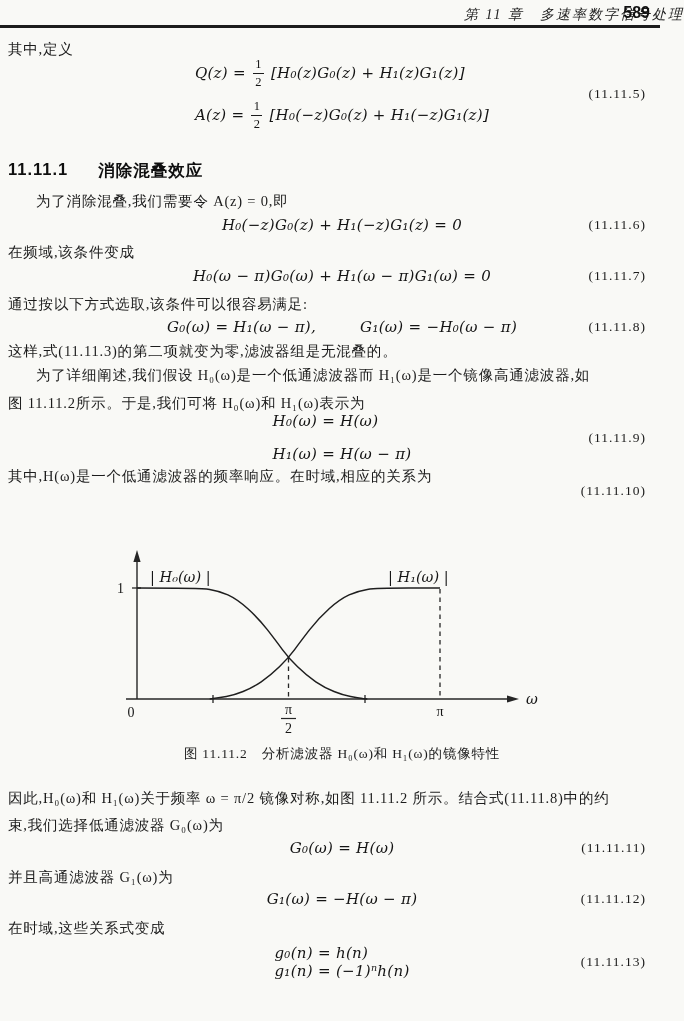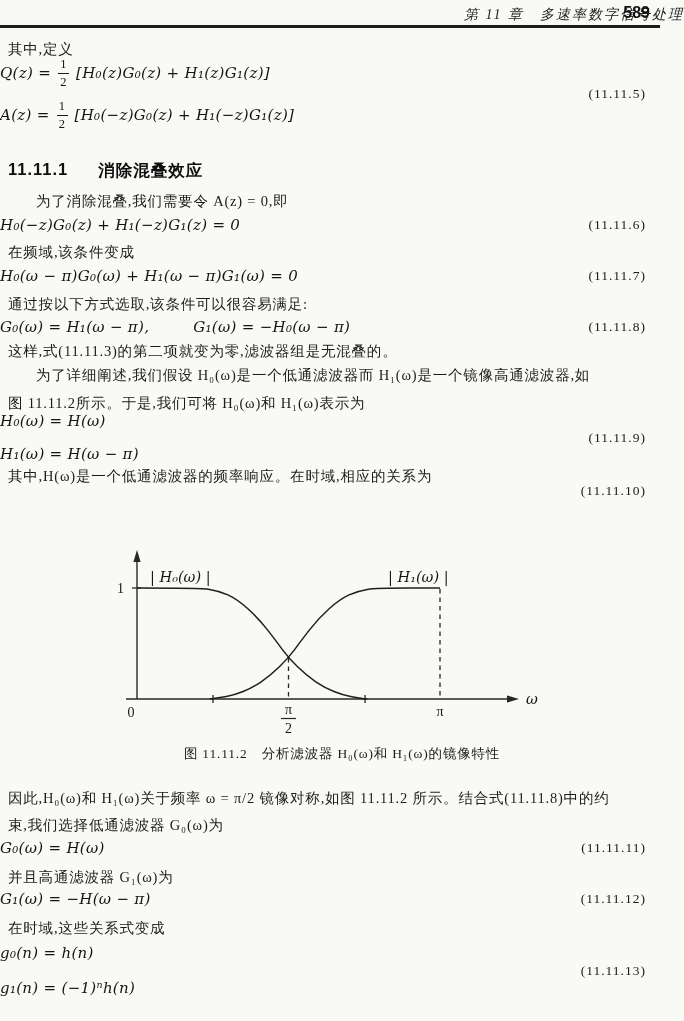--- a/index.html
+++ b/index.html
@@ -10,21 +10,21 @@
   .hdr-chapter{top:6px;left:0;width:684px;text-align:right;font-size:14px;font-style:italic;
                letter-spacing:2px;color:#222;}
   .hdr-page{top:4px;right:34px;font-family:"Liberation Sans","DejaVu Sans",sans-serif;
             font-weight:700;font-size:16px;color:#111;}
   .hdr-rule{top:25px;left:0;width:660px;height:2.6px;background:#1c1c1c;}
   
   .para{font-size:14.5px;letter-spacing:0.8px;white-space:nowrap;color:#1c1c1c;}
   .sec-heading{font-family:"Liberation Sans","DejaVu Sans",sans-serif;font-weight:700;
                font-size:16.5px;color:#0f0f0f;display:flex;gap:30px;letter-spacing:1px;}
   
-  .eqrow,.eqpair{left:0;width:684px;display:flex;justify-content:flex-start;}
+  .eqrow,.eqpair{left:0;width:684px;display:flex;justify-content:center;}
   .paircol{display:flex;flex-direction:column;align-items:flex-start;}
   .math{font-family:"DejaVu Serif","Liberation Serif",serif;font-style:italic;
         font-size:15px;color:#141414;letter-spacing:0.3px;white-space:nowrap;}
   .eqtag{position:absolute;right:38px;top:50%;transform:translateY(-50%);
          font-family:"Liberation Serif","DejaVu Serif",serif;font-style:normal;
          font-size:13.5px;letter-spacing:1px;color:#1b1b1b;}
   .frac-line{display:inline-flex;align-items:center;gap:5px;}
   .frac{display:inline-flex;flex-direction:column;align-items:center;font-style:normal;
         line-height:1;margin:0 2px;}
   .fn{font-size:12.5px;font-family:"Liberation Serif",serif;}
@@ -163,18 +163,18 @@
 <div class="abs para" style="top:868px;left:8px">并且高通滤波器 G₁(ω)为</div>
 
 <div class="abs eqrow" style="top:890px">
   <span class="math">G₁(ω) = −H(ω − π)</span>
   <span class="eqtag">(11.11.12)</span>
 </div>
 
 <div class="abs para" style="top:919px;left:8px">在时域,这些关系式变成</div>
 
 <div class="abs eqpair" style="top:944px">
-  <div class="paircol" style="gap:17px">
+  <div class="paircol" style="gap:0">
     <span class="math">g₀(n) = h(n)</span>
     <span class="math">g₁(n) = (−1)ⁿh(n)</span>
   </div>
   <span class="eqtag">(11.11.13)</span>
 </div>
 
 </body></html>

